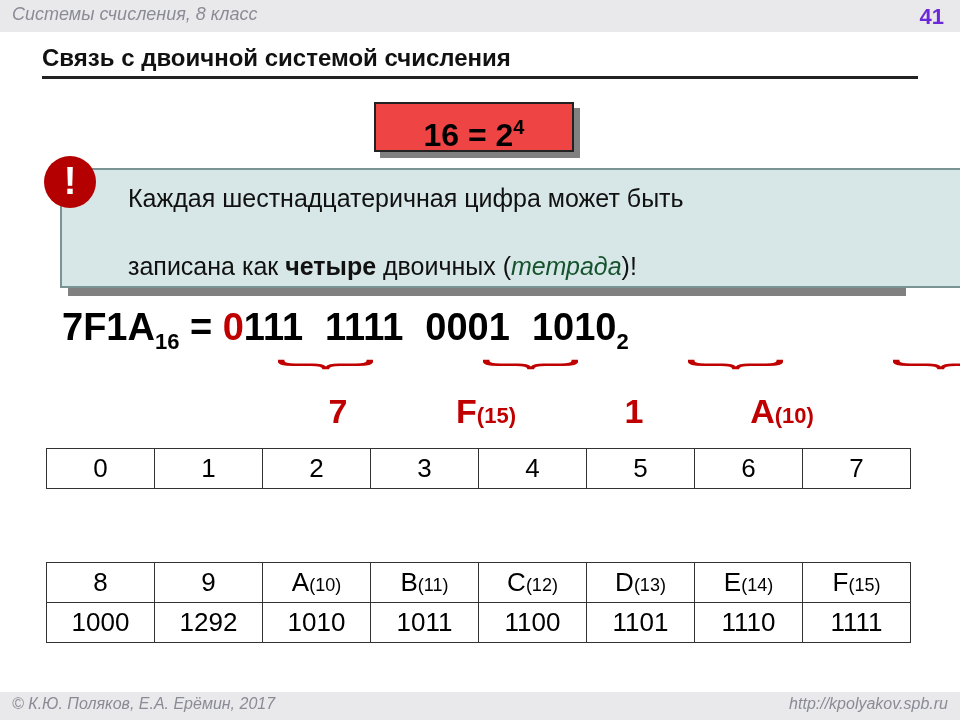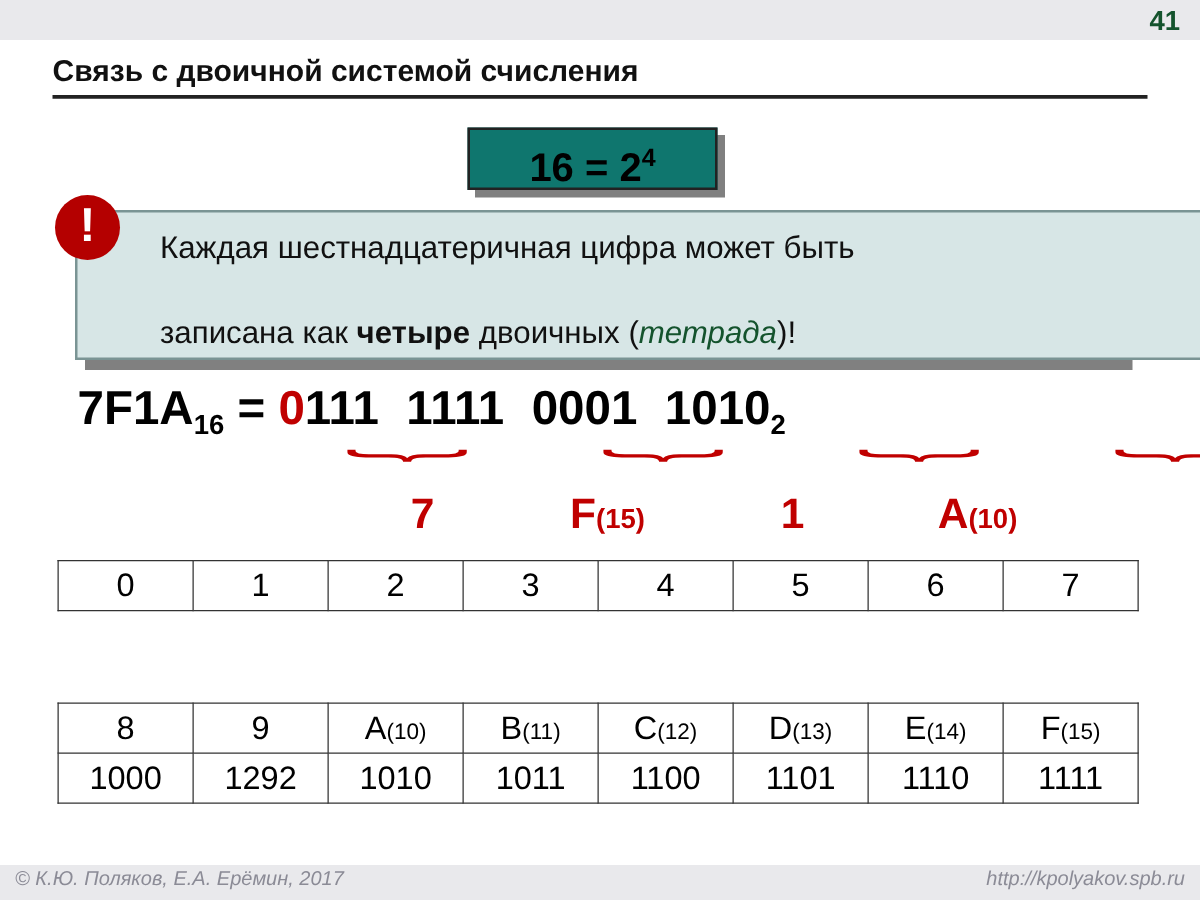--- a/index.html
+++ b/index.html
@@ -18,21 +18,21 @@
     height: 32px;
     background: #e9e9ec;
     color: #8b8b96;
     font-style: italic;
     font-size: 18px;
     padding: 4px 12px;
   }
   .page-num {
     position: absolute;
     top: 4px; right: 16px;
-    color: #14532d;
+    color: #6d28d9;
     font-weight: 700;
     font-size: 22px;
     font-style: normal;
   }
   .title {
     position: absolute;
     top: 44px; left: 42px; right: 42px;
     font-weight: 700;
     font-size: 24px;
     color: #111;
@@ -42,21 +42,21 @@
   .formula-box-shadow {
     position: absolute;
     top: 108px; left: 380px;
     width: 200px; height: 50px;
     background: #808080;
   }
   .formula-box {
     position: absolute;
     top: 102px; left: 374px;
     width: 200px; height: 50px;
-    background: #0f766e;
+    background: #ef4444;
     border: 2px solid #222;
     text-align: center;
     line-height: 46px;
     font-weight: 700;
     font-size: 32px;
   }
   .formula-box sup { font-size: 20px; }
   .info-shadow {
     position: absolute;
     top: 176px; left: 68px;
@@ -147,20 +147,21 @@
     font-size: 16px;
     padding: 3px 12px;
     display: flex;
     justify-content: space-between;
   }
 </style>
 </head>
 <body>
 
 <div class="header-band">
+  <span>Системы счисления, 8 класс</span>
   <span class="page-num">41</span>
 </div>
 
 <div class="title">Связь с двоичной системой счисления</div>
 
 <div class="formula-box-shadow"></div>
 <div class="formula-box">
   <span>16 = 2</span><sup>4</sup>
 </div>
 

